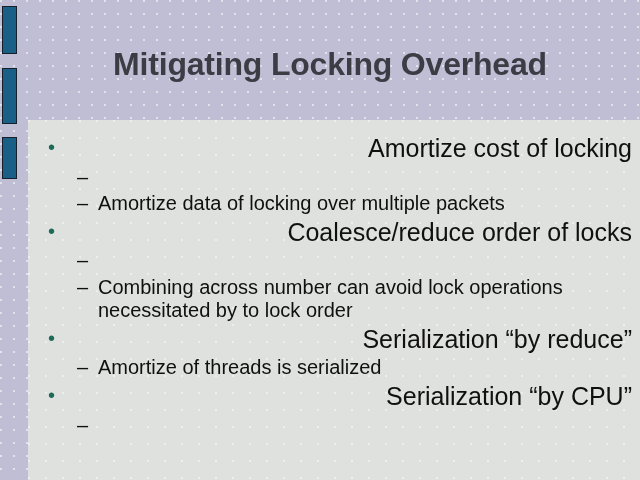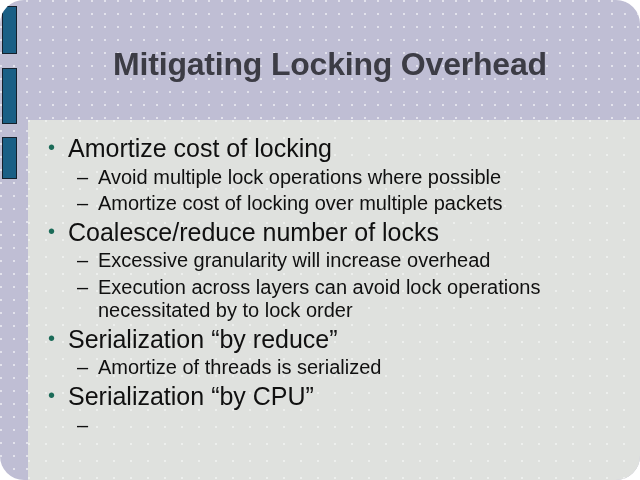--- a/index.html
+++ b/index.html
@@ -7,21 +7,20 @@
     padding: 0;
     background: #ffffff;
   }
   #slide {
     position: relative;
     width: 640px;
     height: 480px;
     overflow: hidden;
     background-color: #bfbed4;
     font-family: "Liberation Sans", sans-serif;
-    border-radius: 24px;
   }
   
   #slide-texture {
     position: absolute;
     left: 0; top: 0;
     width: 640px; height: 480px;
     background-image:
       radial-gradient(circle at 1px 1px, rgba(255,255,255,0.55) 0.9px, rgba(255,255,255,0) 1.2px);
     background-size: 13px 13px;
     pointer-events: none;
@@ -90,21 +89,21 @@
   .lvl1 .marker {
     width: 26px;
     flex: 0 0 26px;
     color: #1b6b58;
     font-size: 20px;
     line-height: 1.34;
     text-align: left;
     padding-left: 6px;
     box-sizing: border-box;
   }
-  .lvl1 .txt { flex: 1 1 auto; }
+  .lvl1 .txt { flex: 1 1 auto; text-align: right; }
 
   .lvl2 {
     font-size: 20px;
     color: #101010;
     line-height: 1.18;
     margin-top: 3px;
   }
   .lvl2 .marker {
     width: 56px;
     flex: 0 0 56px;
@@ -133,37 +132,35 @@
 
   <div id="content-panel">
     <div id="panel-texture"></div>
     <div id="bullet-list">
         <div class="bullet-row lvl1">
           <span class="marker">•</span>
           <span class="txt">Amortize cost of locking</span>
         </div>
         <div class="bullet-row lvl2">
           <span class="marker">–</span>
-          <span class="txt">Avoid multiple lock operations where possible</span>
         </div>
         <div class="bullet-row lvl2">
           <span class="marker">–</span>
-          <span class="txt">Amortize cost of locking over multiple packets</span>
+          <span class="txt">Amortize data of locking over multiple packets</span>
         </div>
         <div class="bullet-row lvl1">
           <span class="marker">•</span>
-          <span class="txt">Coalesce/reduce number of locks</span>
+          <span class="txt">Coalesce/reduce order of locks</span>
         </div>
         <div class="bullet-row lvl2">
           <span class="marker">–</span>
-          <span class="txt">Excessive granularity will increase overhead</span>
         </div>
         <div class="bullet-row lvl2">
           <span class="marker">–</span>
-          <span class="txt">Execution across layers can avoid lock operations necessitated by to lock order</span>
+          <span class="txt">Combining across number can avoid lock operations necessitated by to lock order</span>
         </div>
         <div class="bullet-row lvl1">
           <span class="marker">•</span>
           <span class="txt">Serialization “by reduce”</span>
         </div>
         <div class="bullet-row lvl2">
           <span class="marker">–</span>
           <span class="txt">Amortize of threads is serialized</span>
         </div>
         <div class="bullet-row lvl1">

